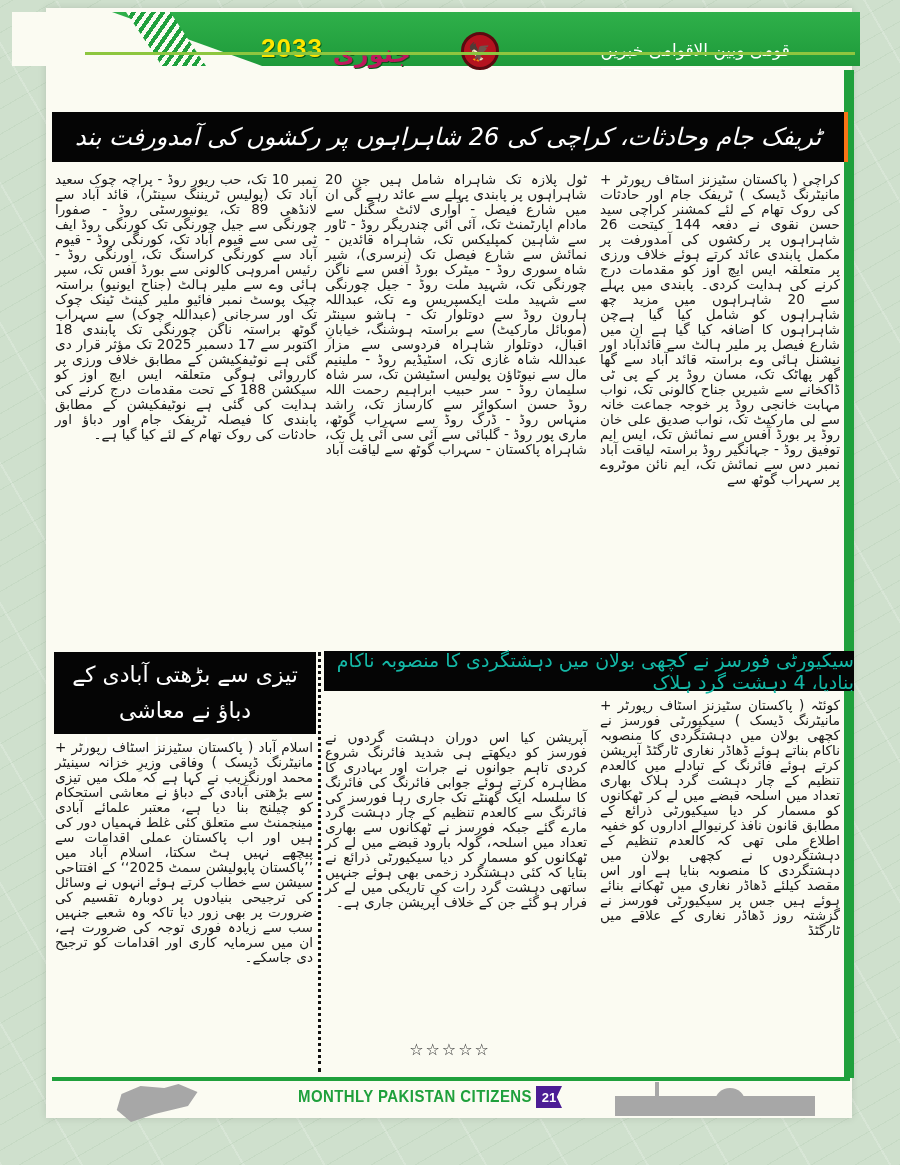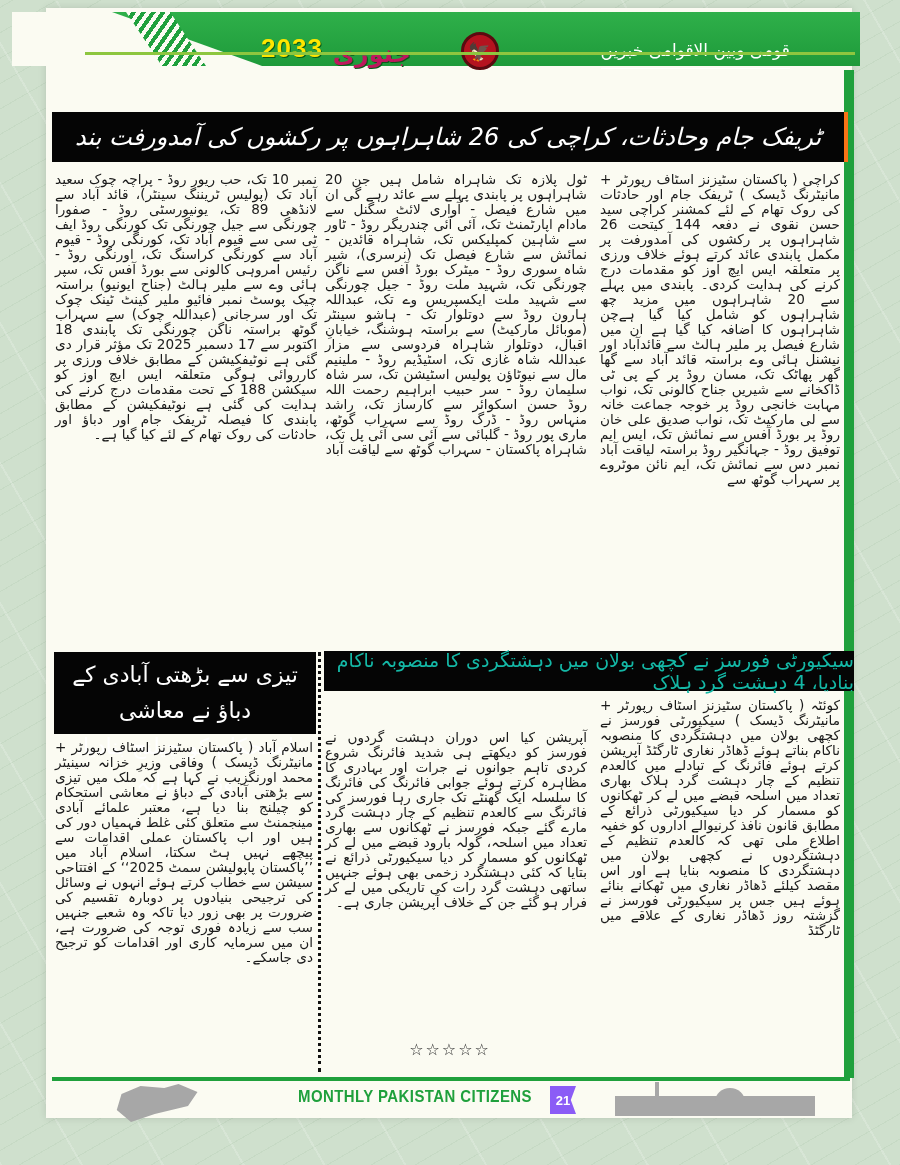--- a/index.html
+++ b/index.html
@@ -97,21 +97,21 @@
       position: absolute; left: 395px; top: 1040px; width: 110px; text-align: center;
       font-size: 16px; color: #333; letter-spacing: 2px;
     }
     
     .footer-line { position: absolute; left: 52px; top: 1077px; width: 798px; height: 4px; background: #1fa03c; }
     .footer-title {
       position: absolute; left: 298px; top: 1087px; font-family: "Liberation Sans", sans-serif;
       font-weight: bold; font-size: 17px; color: #1fa03c; letter-spacing: 0.5px; transform: scaleX(0.88); transform-origin: left;
     }
     .page-num {
-      position: absolute; left: 550px; top: 1086px; width: 26px; height: 28px; background: #8b5cf6;
+      position: absolute; left: 536px; top: 1086px; width: 26px; height: 22px; background: #4c1d95;
       color: #fff; font-family: "Liberation Sans", sans-serif; font-weight: bold; font-size: 13px;
       display: flex; align-items: center; justify-content: center;
       clip-path: polygon(0 0, 100% 0, 80% 50%, 100% 100%, 0 100%);
     }
     .map-shape {
       position: absolute; left: 112px; top: 1082px; width: 95px; height: 40px; background: #a7a7a7;
       clip-path: polygon(10% 30%, 30% 10%, 55% 15%, 70% 5%, 90% 25%, 80% 60%, 45% 80%, 20% 100%, 5% 70%);
     }
     .skyline {
       position: absolute; left: 615px; top: 1082px; width: 200px; height: 34px;

